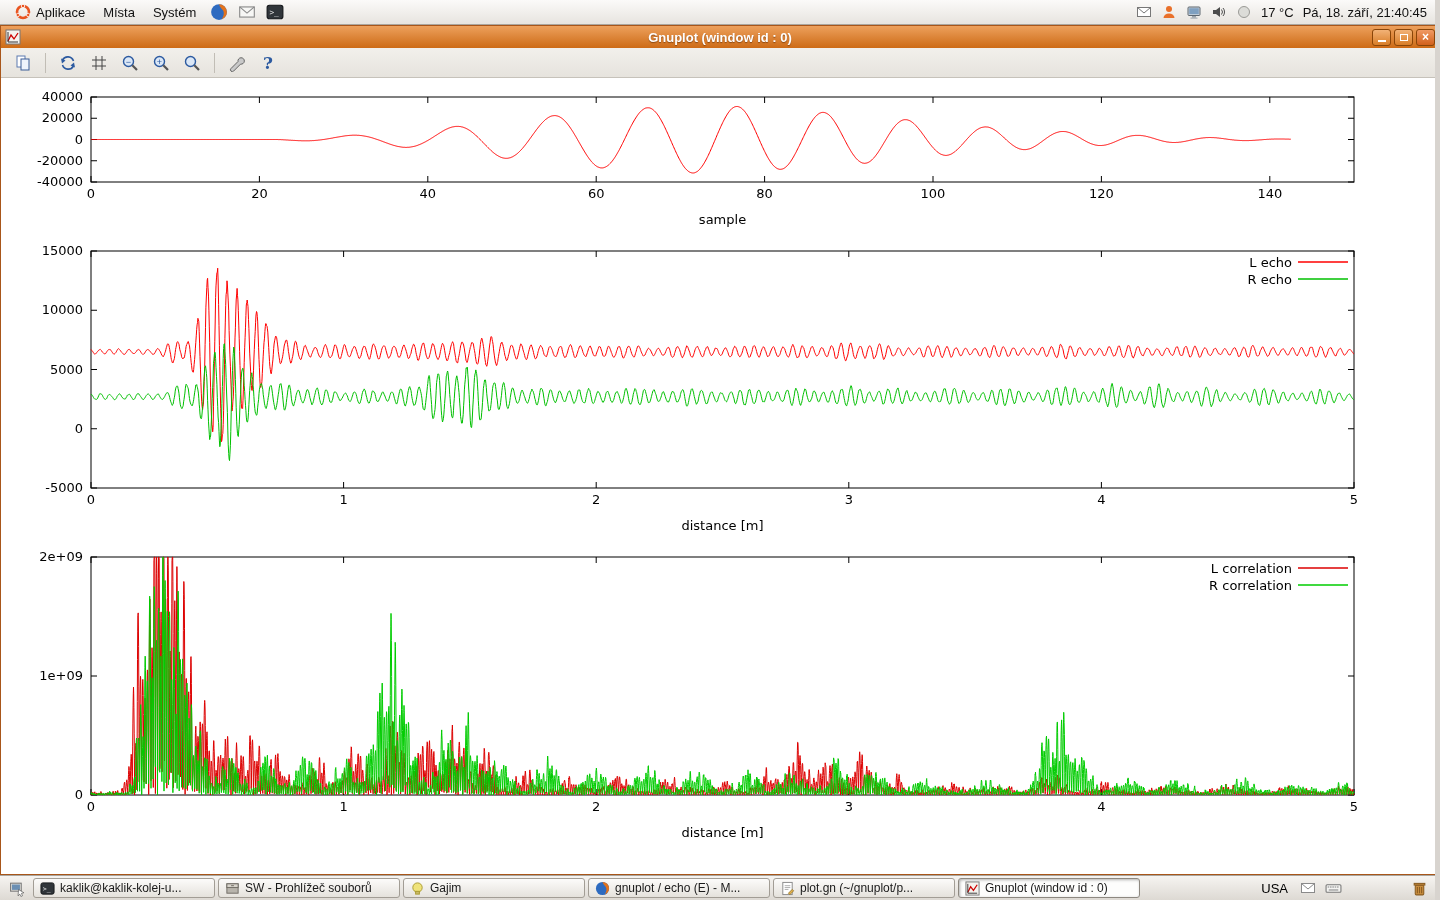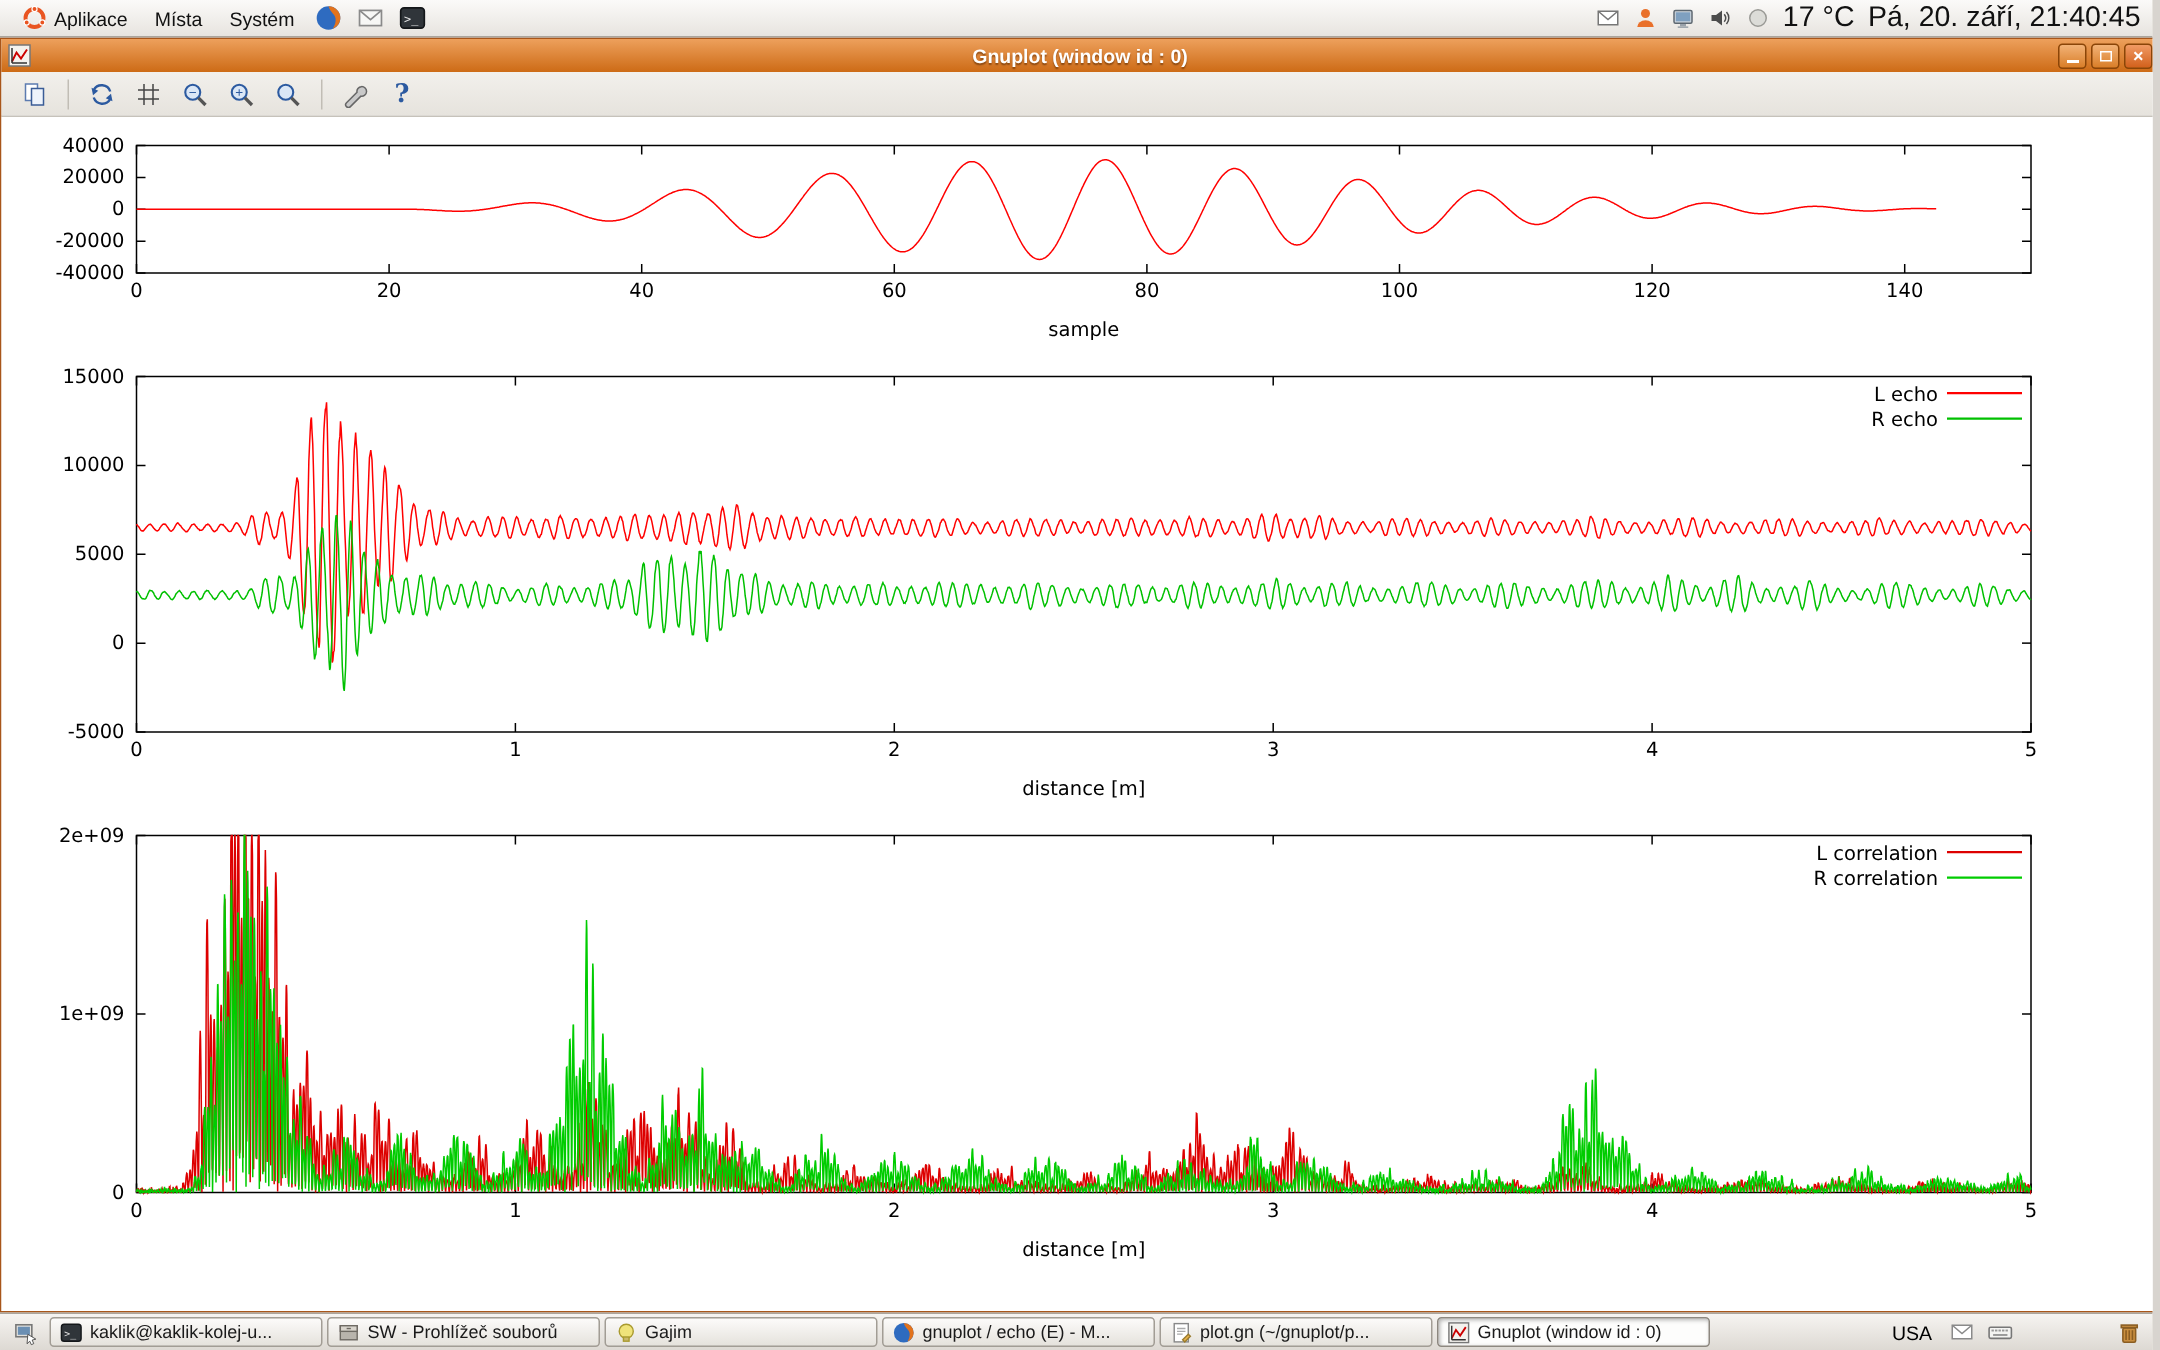--- a/index.html
+++ b/index.html
@@ -9,21 +9,21 @@
   
   .top-panel{position:absolute;top:0;left:0;width:100%;height:25px;box-sizing:border-box;
     background:linear-gradient(#fbfaf9,#e7e4df);border-bottom:1px solid #aaa59d;
     display:flex;align-items:center;padding:0 6px;font-size:13px;color:#111;z-index:30;}
   .menu{display:flex;align-items:center;gap:5px;padding:0 9px;height:100%;cursor:default;}
   .launcher{display:flex;align-items:center;padding:0 5px;height:100%;}
   .icon16{width:16px;height:16px;display:inline-block;}
   .icon18{width:18px;height:18px;display:inline-block;}
   .spacer{flex:1;}
   .tray{display:flex;align-items:center;gap:9px;padding-right:2px;}
-  .tray-text{font-size:19px;}
+  .tray-text{font-size:13px;}
 
   
   .gnuplot-window{position:absolute;top:25px;left:0;width:1440px;height:850px;box-sizing:border-box;
     border:1px solid #a8561a;background:#fff;z-index:10;}
   .titlebar{height:22px;background:linear-gradient(#eda05c,#cd6b16);display:flex;align-items:center;
     padding:0 4px;position:relative;}
   .titlebar .title{position:absolute;left:0;right:0;text-align:center;color:#fff;font-weight:bold;
     font-size:13px;text-shadow:0 1px 1px rgba(90,40,0,.6);pointer-events:none;}
   .win-buttons{margin-left:auto;display:flex;gap:3px;z-index:2;}
   .wbtn{width:19px;height:17px;border:1px solid #8a4508;border-radius:3px;box-sizing:border-box;
@@ -130,21 +130,21 @@
             <path d="M10.5 5.5 a4 4 0 0 1 0 5" fill="none" stroke="#4c4c4c"></path>
             <path d="M12 4 a6 6 0 0 1 0 8" fill="none" stroke="#4c4c4c"></path>
           </svg>
       </span>
       <span class="icon16">
         <svg viewBox="0 0 16 16" width="16" height="16">
             <circle cx="8" cy="8" r="5.5" fill="#dcdcd8" stroke="#9a9a96"></circle>
           </svg>
       </span>
       <span class="tray-text">17 °C</span>
-      <span class="tray-text">Pá, 20. září, 21:40:45</span>
+      <span class="tray-text">Pá, 18. září, 21:40:45</span>
     </div>
   </div>
 
   <div class="gnuplot-window">
     <div class="titlebar">
       <span class="icon16">
         <svg viewBox="0 0 16 16" width="16" height="16">
             <rect x="1" y="1" width="14" height="14" fill="#f4f2ee" stroke="#777"></rect>
             <polyline points="3,12 6,6 9,10 13,4" fill="none" stroke="#c00" stroke-width="1.3"></polyline>
             <line x1="3" y1="13" x2="13" y2="13" stroke="#333"></line>

